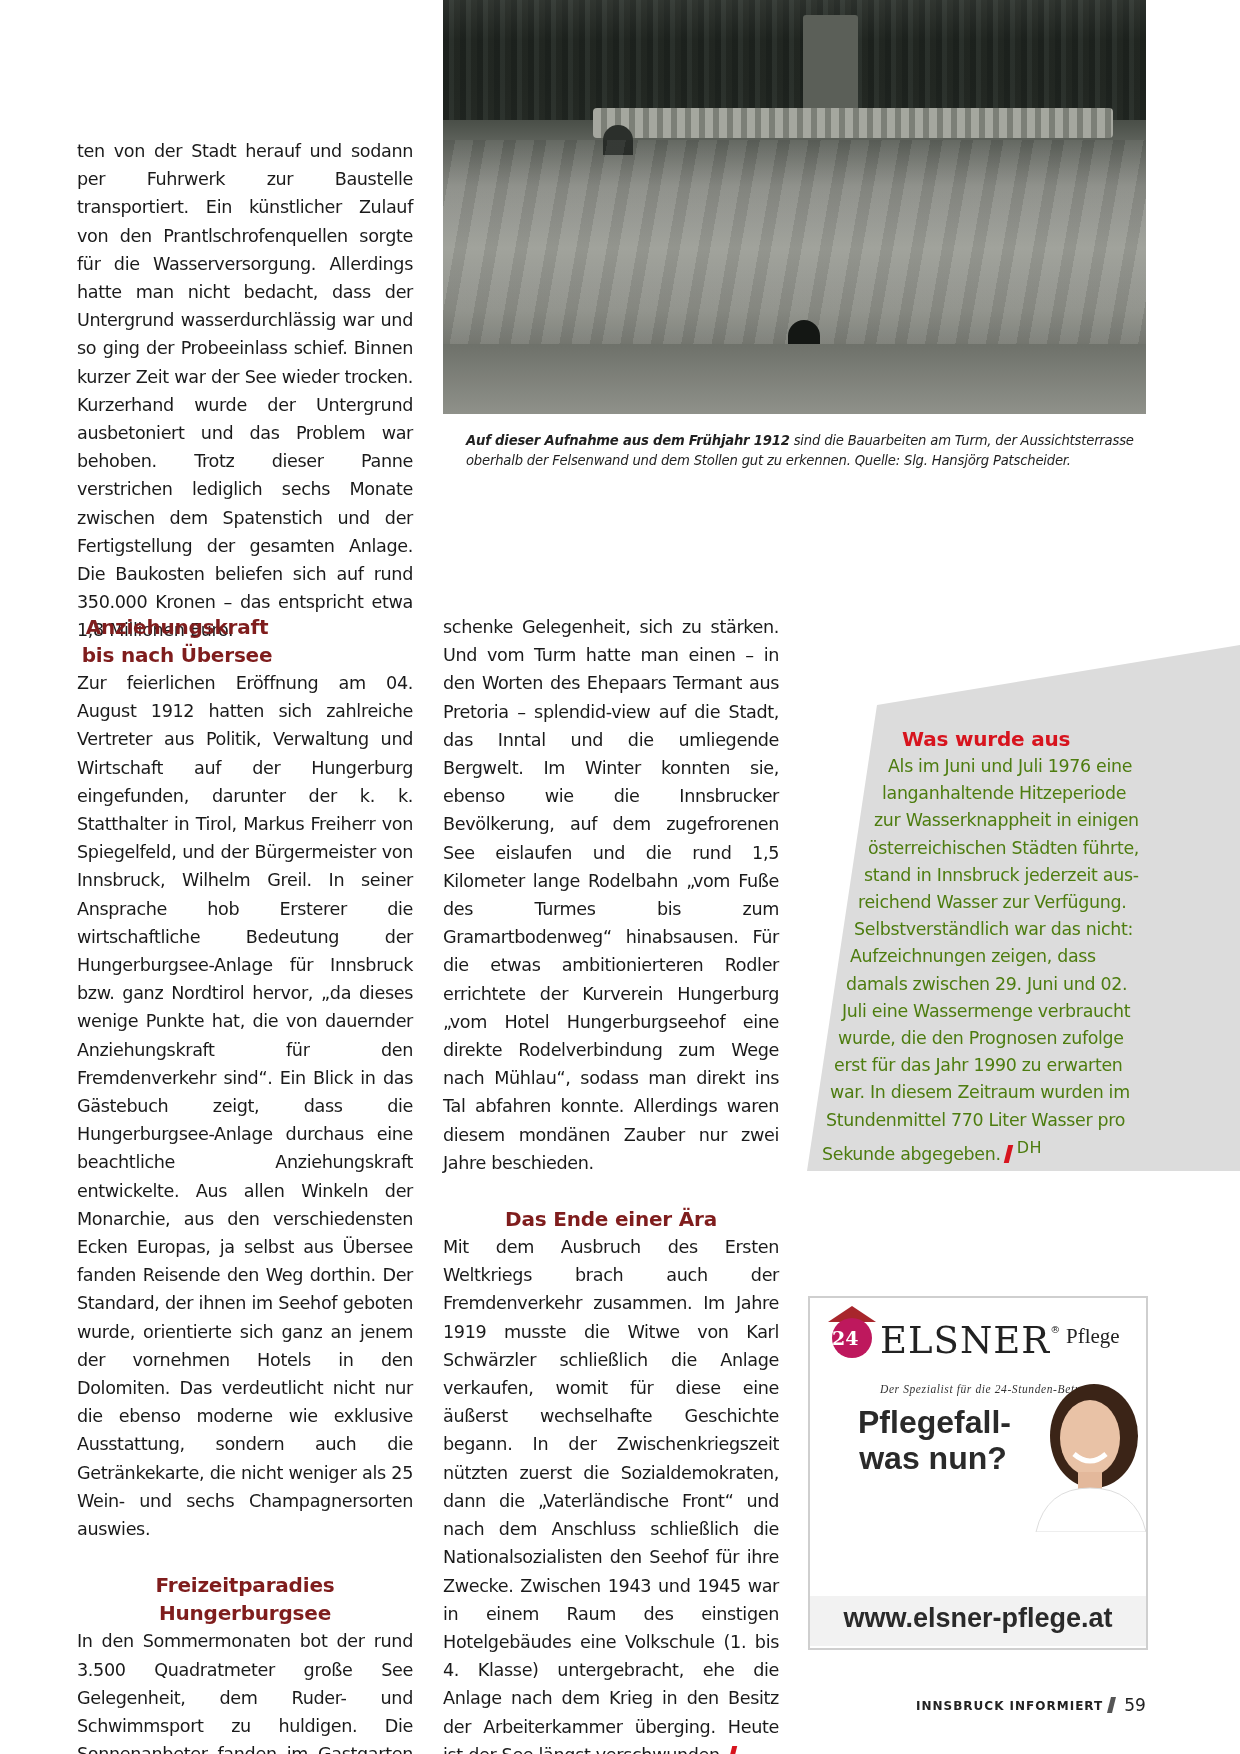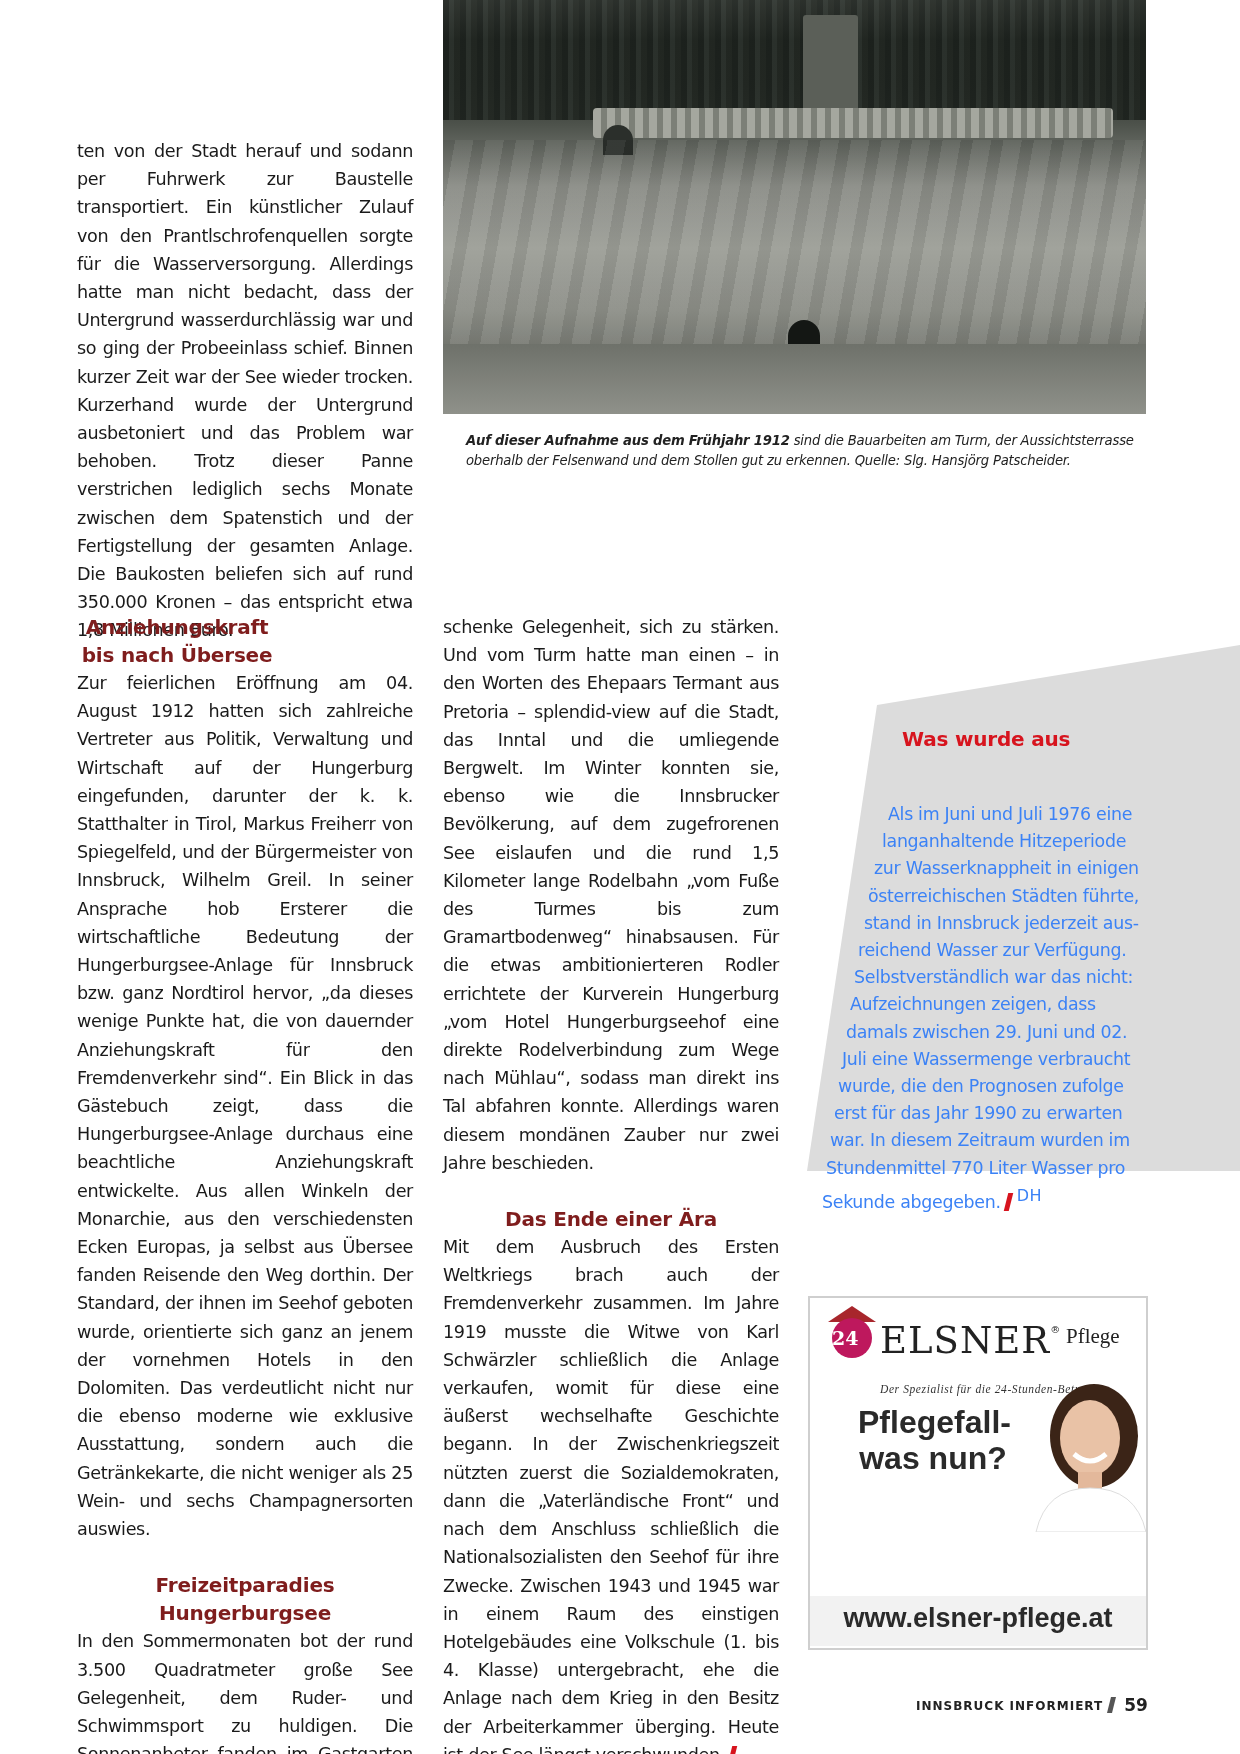--- a/index.html
+++ b/index.html
@@ -18,40 +18,40 @@
   .photo .terrace { position: absolute; left: 150px; top: 108px; width: 520px; height: 30px; background: repeating-linear-gradient(90deg, #a5a79f 0 8px, #7c7f77 8px 14px); border-radius: 4px; }
   .photo .arch { position: absolute; left: 160px; top: 125px; width: 30px; height: 30px; border-radius: 15px 15px 0 0; background: #2b2f2b; }
   .photo .wall { position: absolute; left: 0; top: 140px; right: 0; height: 210px; background: repeating-linear-gradient(100deg, rgba(0,0,0,.06) 0 12px, rgba(255,255,255,.05) 12px 30px); }
   .photo .tunnel { position: absolute; left: 345px; top: 320px; width: 32px; height: 36px; border-radius: 16px 16px 0 0; background: #141714; }
   .photo .ground { position: absolute; left: 0; bottom: 0; right: 0; height: 70px; background: linear-gradient(180deg, #6e716a, #8f918a); }
   .caption { position: absolute; left: 466px; top: 431px; width: 700px; font-size: 13.2px; line-height: 20px; font-style: italic; color: #222; letter-spacing: -0.2px; }
   .caption b { font-weight: bold; }
   .sidebar-box { position: absolute; left: 807px; top: 645px; width: 433px; height: 526px; }
   .sidebar-box svg { position: absolute; left: 0; top: 0; }
   .sidebar-title { position: absolute; left: 902px; top: 725px; color: #d7141e; font-weight: bold; font-size: 20px; line-height: 28px; letter-spacing: -0.2px; }
-  .sidebar-text { position: absolute; left: 830px; top: 753px; width: 340px; font-size: 17.4px; line-height: 27.2px; letter-spacing: -0.3px; color: #3b82f6; margin-top: 48px; }
+  .sidebar-text { position: absolute; left: 830px; top: 753px; width: 340px; font-size: 17.4px; line-height: 27.2px; letter-spacing: -0.3px; color: #4d7c0f; }
   .sidebar-text .ln { display: block; white-space: nowrap; }
   .slash { display: inline-block; width: 5px; height: 18px; background: #d7141e; transform: skewX(-14deg); vertical-align: -3px; margin-left: 5px; }
   .dh { font-size: 16px; vertical-align: 7px; margin-left: 6px; letter-spacing: 0.5px; }
   .ad { position: absolute; left: 808px; top: 1296px; width: 340px; height: 354px; border: 2px solid #cfcfcf; background: #fff; overflow: hidden; }
   .ad .logo-row { position: absolute; left: 12px; top: 8px; width: 320px; height: 50px; }
   .ad .badge { position: absolute; left: 10px; top: 12px; width: 40px; height: 40px; border-radius: 50%; background: #be185d; color: #fff; font-family: "DejaVu Serif", serif; font-weight: bold; font-size: 19px; line-height: 40px; text-align: left; }
   .ad .roof { position: absolute; left: 6px; top: 0; width: 0; height: 0; border-left: 24px solid transparent; border-right: 24px solid transparent; border-bottom: 16px solid #a8262c; }
   .ad .brand { position: absolute; left: 58px; top: 4px; font-family: "DejaVu Serif", "Liberation Serif", serif; font-size: 37px; line-height: 40px; color: #222; letter-spacing: 1px; }
   .ad .brand-sub { position: absolute; left: 244px; top: 18px; font-family: "Liberation Serif", serif; font-size: 21px; color: #222; }
   .ad .reg { font-size: 10px; vertical-align: 20px; }
   .ad .tagline { position: absolute; left: 58px; top: 47px; font-family: "Liberation Serif", serif; font-style: italic; font-size: 11.5px; letter-spacing: 0.6px; color: #333; white-space: nowrap; margin-top: 30px; }
   .ad .headline { position: absolute; left: 48px; top: 106px; font-family: "Liberation Sans", sans-serif; font-weight: bold; font-size: 32px; line-height: 36px; color: #2a2a2a; text-align: center; width: 150px; }
   .ad .person { position: absolute; right: -10px; top: 78px; width: 140px; height: 156px; }
   .ad .phone-bar { position: absolute; left: 0; top: 210px; width: 336px; height: 80px; background: #b9473f; color: #fff; text-align: center; }
   .ad .phone { font-family: "Liberation Sans", sans-serif; font-weight: bold; font-size: 31px; line-height: 40px; padding-top: 4px; }
   .ad .phone-sub { font-family: "Liberation Sans", sans-serif; font-size: 18px; line-height: 24px; }
   .ad .url { position: absolute; left: 0; top: 298px; width: 336px; text-align: center; font-family: "Liberation Sans", sans-serif; font-weight: bold; font-size: 27px; line-height: 44px; color: #2a2a2a; background: #f2f2f2; height: 50px; }
   .footer { position: absolute; left: 916px; top: 1695px; font-size: 12px; letter-spacing: 1px; color: #222; font-weight: bold; white-space: nowrap; }
-  .footer .pg { font-size: 17px; letter-spacing: 0; font-weight: bold; margin-left: 6px; vertical-align: -1px; }
+  .footer .pg { font-size: 17px; letter-spacing: 0; font-weight: normal; margin-left: 6px; vertical-align: -1px; }
   .footer .slash { background: #555; height: 16px; margin: 0 4px 0 6px; }
 </style>
 </head>
 <body>
 
 <div class="photo">
   <div class="sky"></div>
   <div class="trees"></div>
   <div class="tower"></div>
   <div class="terrace"></div>

